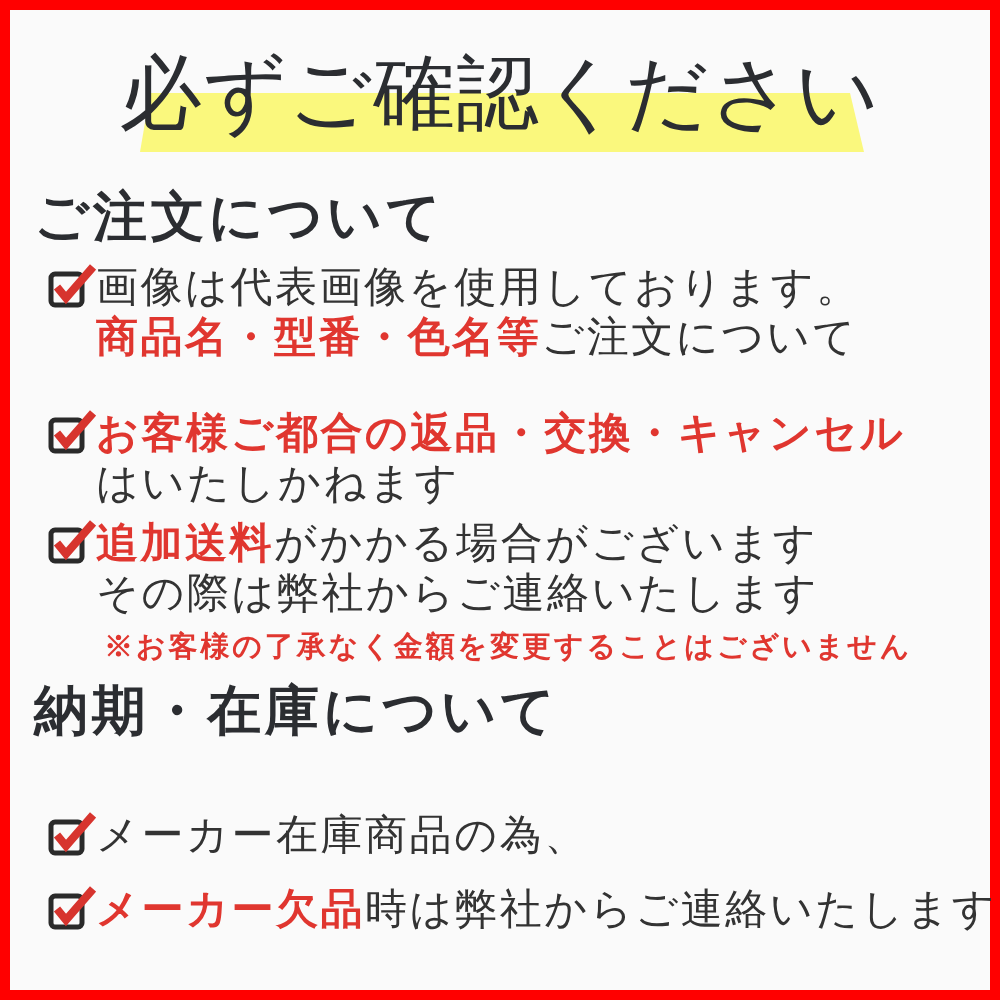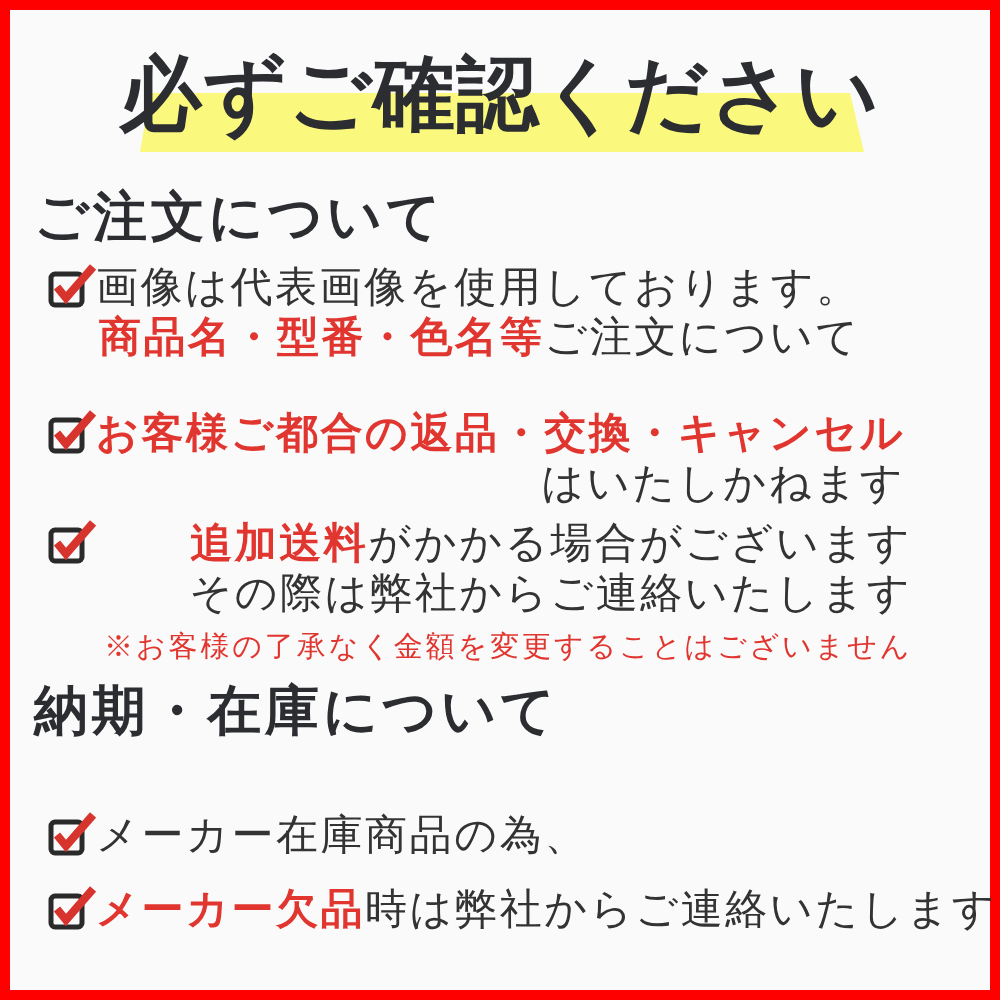--- a/index.html
+++ b/index.html
@@ -18,21 +18,21 @@
   }
   
   .title-highlight{
     position:absolute;left:140px;top:93px;width:724px;height:59px;
     background:var(--highlight-yellow,#faf87d);
     clip-path:polygon(10px 0,calc(100% - 14px) 0,100% 100%,0 100%);
   }
   .page-title{
     position:absolute;left:0;top:46px;width:1000px;
     margin:0;text-align:center;
-    font-size:82px;font-weight:700;letter-spacing:0.015em;
+    font-size:82px;font-weight:400;letter-spacing:0.015em;
     color:var(--heading-ink,#2b2d31);
     line-height:1.15;white-space:nowrap;
   }
   
   .section-heading{
     position:absolute;left:34px;margin:0;
     font-size:54px;font-weight:600;letter-spacing:0.07em;
     color:var(--heading-ink,#2b2d31);
     line-height:1.2;white-space:nowrap;
   }
@@ -42,28 +42,28 @@
   .item{position:absolute;left:48px;display:flex;align-items:flex-start;}
   .item-1{top:262px;}
   .item-2{top:408px;}
   .item-3{top:518px;}
   .item-4{top:766px;margin-top:44px;}
   .item-5{top:884px;}
   .checkbox{flex:0 0 auto;width:48px;height:44px;margin-top:2px;}
   .lines{margin-left:0px;}
   .line{
     font-size:42px;line-height:50px;letter-spacing:0.06em;
-    color:var(--ink,#333333);font-weight:500;white-space:nowrap;text-align:right;
+    color:var(--ink,#333333);font-weight:500;white-space:nowrap;
   }
   .seg[data-color="red"]{color:var(--accent-red,#e0362f);font-weight:700;}
   .seg[data-color="black"]{color:var(--ink,#333333);}
   .note{
     margin-top:10px;margin-left:8px;
     font-size:29px;line-height:36px;letter-spacing:0.1em;
-    font-weight:400;color:var(--accent-red,#e0362f);white-space:nowrap;
+    font-weight:700;color:var(--accent-red,#e0362f);white-space:nowrap;
   }
 </style>
 </head>
 <body>
 
 <div class="canvas">
 
   <div class="frame"></div>
 
   <div class="title-highlight"></div>

